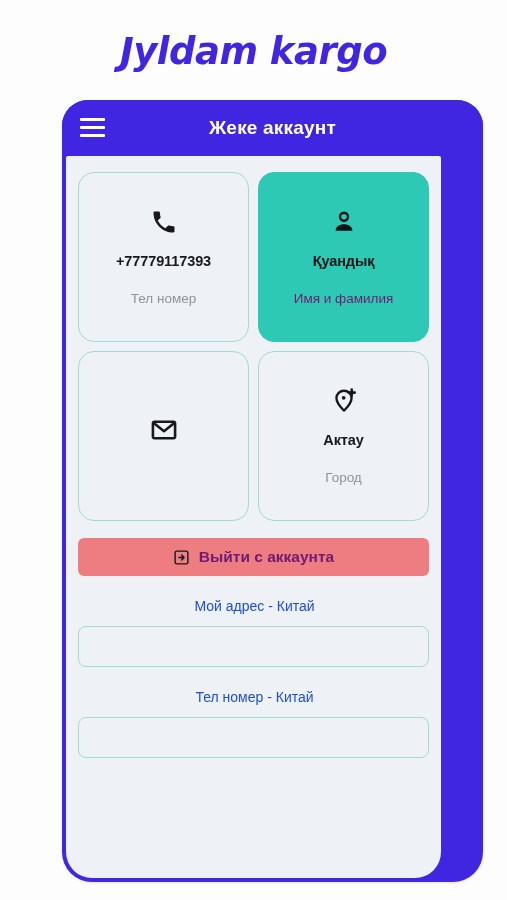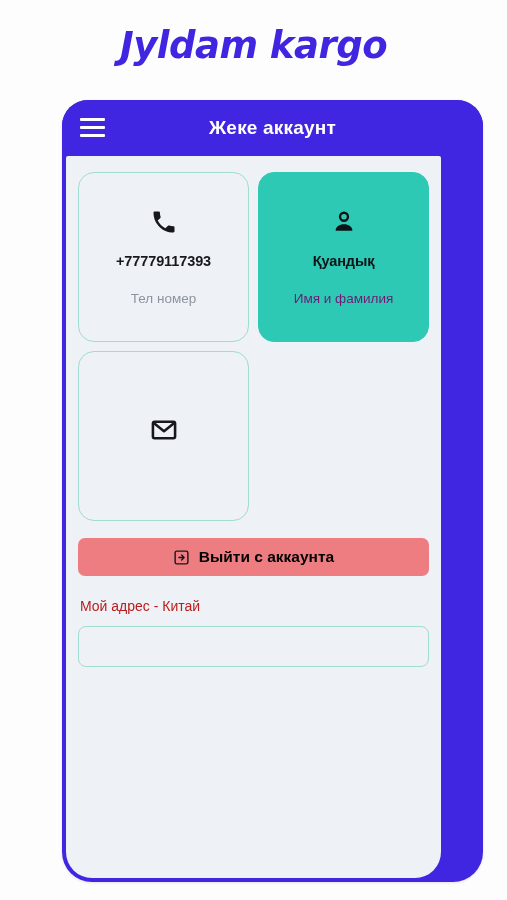--- a/index.html
+++ b/index.html
@@ -11,21 +11,21 @@
     height: 900px;
     background: #fdfdfe;
     font-family: "Liberation Sans", sans-serif;
     overflow: hidden;
     position: relative;
   }
 
   
   .brand-title {
     position: absolute;
-    top: 24px;
+    top: 30px;
     left: 0;
     width: 507px;
     text-align: center;
     font-size: 37px;
     font-weight: bold;
     font-style: italic;
     color: #4026e0;
     letter-spacing: -0.5px;
     font-family: "DejaVu Sans", sans-serif;
   }
@@ -153,37 +153,39 @@
     font-weight: bold;
     cursor: pointer;
     user-select: none;
     border: none;
     width: 100%;
     box-sizing: border-box;
     font-family: "Liberation Sans", sans-serif;
   }
   .btn-logout {
     background: #ed7d80;
-    color: #000000;
+    color: #701a75;
+    border-radius: 6px;
   }
   .btn-copy {
     background: #2ec9b4;
     color: #16181d;
     margin-top: 13px;
   }
   .btn-icon { width: 17px; height: 17px; display: flex; align-items: center; justify-content: center;}
   .btn-icon svg { display: block; }
 
   
   .field-group { margin-top: 22px; }
   .field-label {
     font-size: 14px;
-    color: #b91c1c;
+    color: #1d4ed8;
     margin-bottom: 12px;
     padding-left: 2px;
+    text-align: center;
   }
   .field-input {
     width: 100%;
     height: 41px;
     border: 1px solid #9fdcd2;
     border-radius: 8px;
     background: #eef1f6;
     box-sizing: border-box;
     padding: 0 12px;
     font-size: 14px;
@@ -236,33 +238,48 @@
 
       <div class="info-card">
         <span class="card-icon">
           <svg width="28" height="28" viewBox="0 0 24 24" fill="none">
             <rect x="2.5" y="5" width="19" height="14" rx="1.4" stroke="#16181d" stroke-width="2.2"></rect>
             <path d="M3.5 6.3L12 13l8.5-6.7" stroke="#16181d" stroke-width="2.2" stroke-linejoin="round"></path>
           </svg>
         </span>
       </div>
 
+      <div class="info-card">
+        <span class="card-icon">
+          <svg width="28" height="28" viewBox="0 0 24 24" fill="none">
+            <path d="M12 3.2c-3.6 0-6.5 2.8-6.5 6.3 0 4.4 5.3 9.6 6 10.3.3.3.7.3 1 0 .7-.7 6-5.9 6-10.3 0-3.5-2.9-6.3-6.5-6.3z" stroke="#16181d" stroke-width="2"></path>
+            <circle cx="11.7" cy="9.3" r="1.6" fill="#16181d"></circle>
+            <path d="M18.6 2.2v5.2M16 4.8h5.2" stroke="#16181d" stroke-width="2.2" stroke-linecap="round"></path>
+          </svg>
+        </span>
+        <div class="card-value">Актау</div>
+        <div class="card-label">Город</div>
+      </div>
     </div>
 
     <button class="action-button btn-logout">
       <span class="btn-icon">
         <svg width="17" height="17" viewBox="0 0 24 24" fill="none">
           <rect x="3" y="3" width="18" height="18" rx="2.4" stroke="#16181d" stroke-width="2"></rect>
           <path d="M15.5 12H8.4M12.2 8.6L15.7 12l-3.5 3.4" stroke="#16181d" stroke-width="2" stroke-linecap="round" stroke-linejoin="round"></path>
         </svg>
       </span>
       <span>Выйти с аккаунта</span>
     </button>
 
     <div class="field-group">
       <div class="field-label">Мой адрес - Китай</div>
       <input class="field-input" type="text" value="" style="">
     </div>
 
 
+    <div class="field-group">
+      <div class="field-label">Тел номер - Китай</div>
+      <input class="field-input" type="text" value="" style="">
+    </div>
 
   </div>
 </div>
 
 </body></html>

